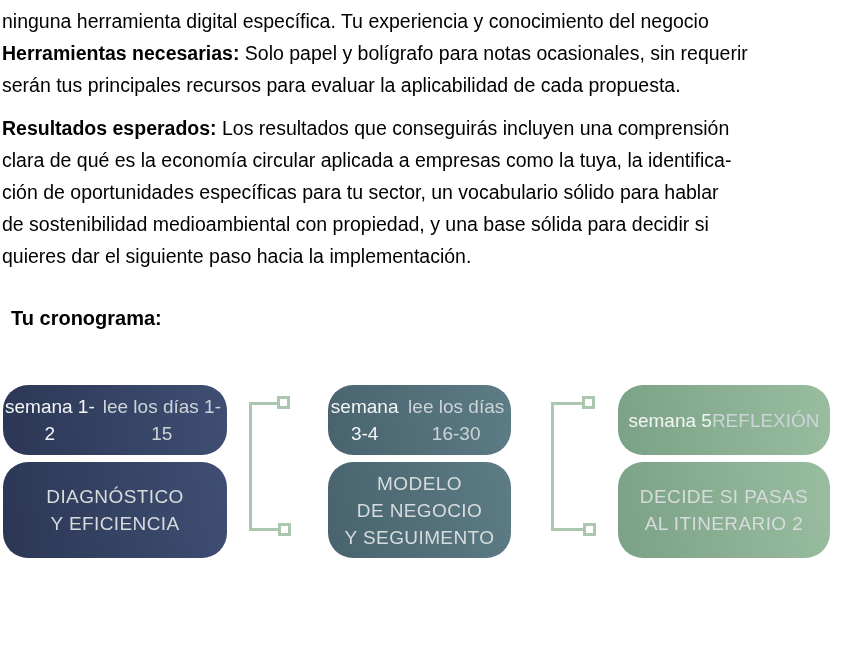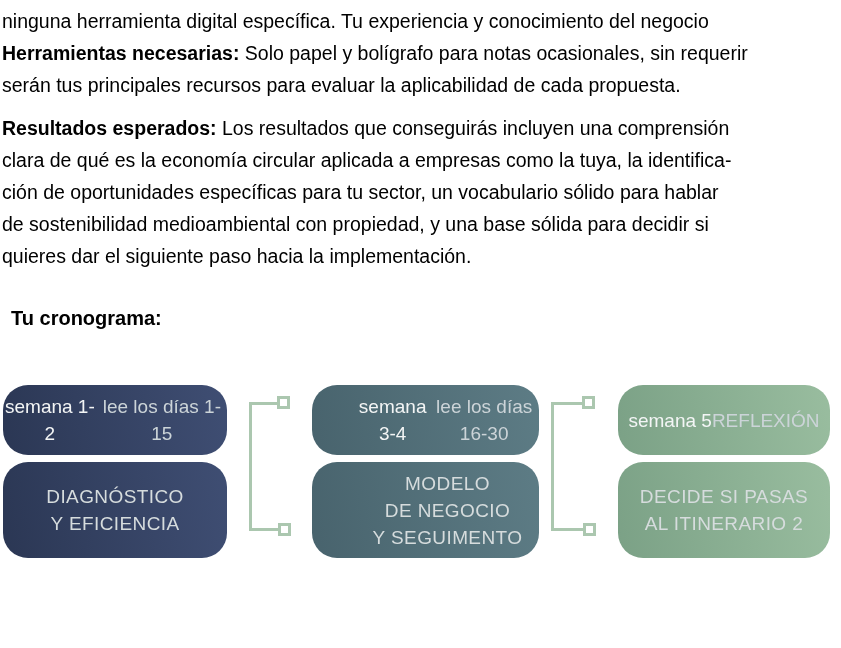--- a/index.html
+++ b/index.html
@@ -24,21 +24,21 @@
   }
   
   .diagram{position:absolute;inset:0;}
   .box{
     position:absolute;
     border-radius:25px;
     display:flex;align-items:center;justify-content:center;
     text-align:center;
   }
   .c0{left:3px;width:224px;}
-  .c1{left:312px;width:183px;padding-left:44px;}
+  .c1{left:328px;width:183px;}
   .c2{left:618px;width:212px;}
   .r-top{top:385px;height:70px;}
   .r-bottom{top:462px;height:96px;}
   .box-line1{font-size:19px;line-height:27px;color:#f3f5f5;}
   .box-line2{font-size:19px;line-height:27px;color:#ccd4d8;}
   .box-caps{
     font-size:19px;line-height:27px;color:#d6dcdd;
     letter-spacing:0.4px;white-space:pre-line;
   }
   

